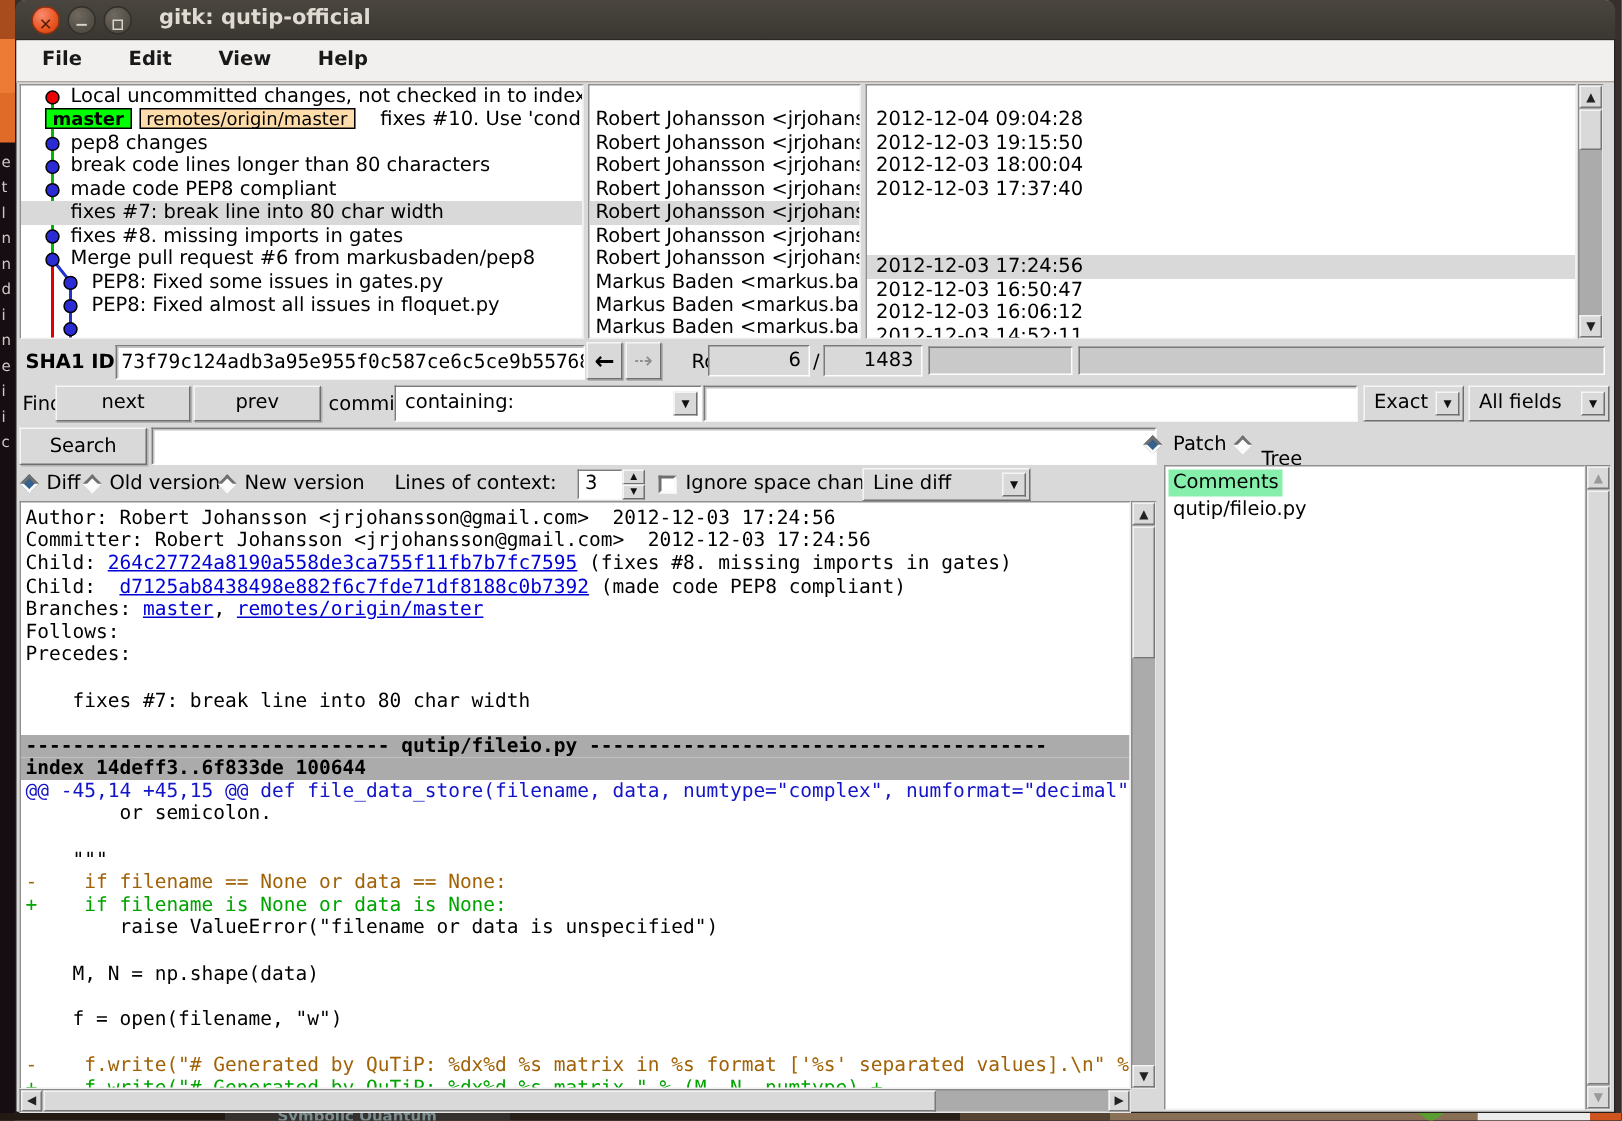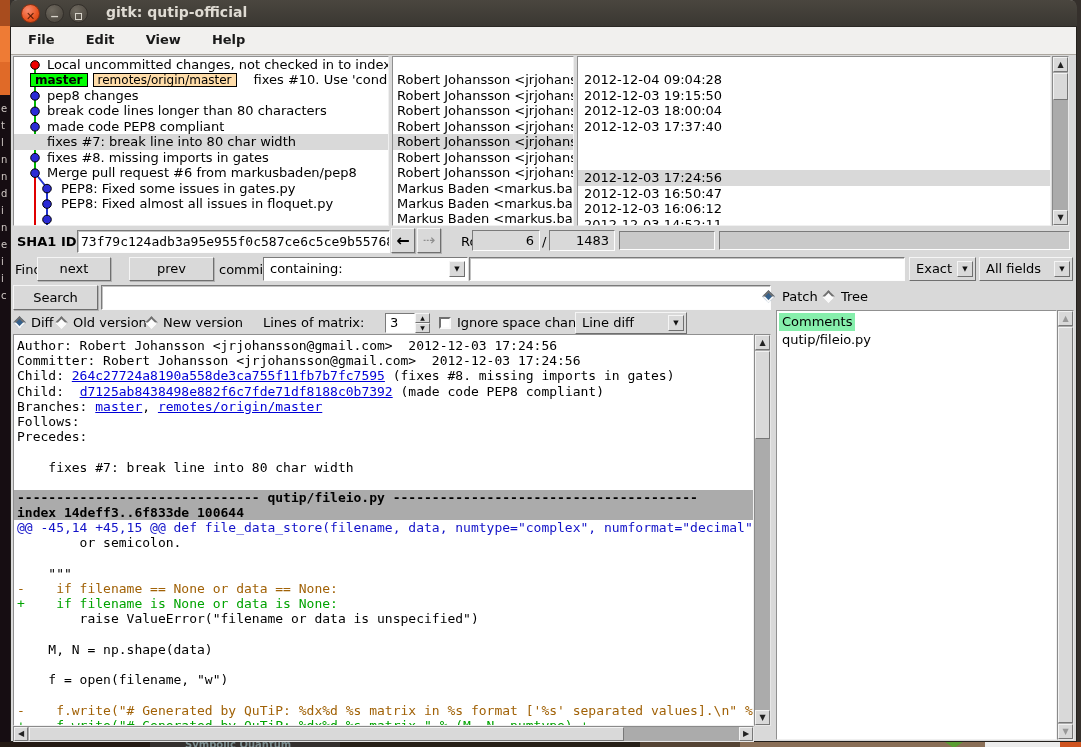--- a/index.html
+++ b/index.html
@@ -202,21 +202,21 @@
     <span class="bar-label" style="left:450px;top:7px;text-align:right;">Row</span>
     <span class="numfield" style="left:461px;top:3px;width:68px;height:21px;">6</span>
     <span class="bar-label" style="left:531px;top:7px;">/</span>
     <span class="numfield" style="left:538px;top:3px;width:66px;height:21px;">1483</span>
     <span class="progress" style="left:608px;top:4px;width:96px;height:19px;"></span>
     <span class="progress" style="left:708px;top:4px;width:351px;height:19px;"></span>
   </div>
 
   <div style="position:absolute;left:0;top:255px;right:0;height:29px;">
     <span class="bar-label" style="left:4px;top:7px;">Find</span>
-    <span class="btn" style="left:26px;top:2px;width:74px;height:24px;line-height:22px;">next</span>
+    <span class="btn" style="left:26px;top:2px;width:90px;height:24px;line-height:22px;">next</span>
     <span class="btn" style="left:118px;top:2px;width:85px;height:24px;line-height:22px;">prev</span>
     <span class="bar-label" style="left:208px;top:7px;">commit</span>
     <span class="combo white" style="left:252px;top:2px;width:205px;height:24px;">
       <span class="ctext">containing:</span>
       <span class="dd">▼</span>
     </span>
     <span class="entry sans" style="left:458px;top:2px;width:436px;height:24px;"></span>
     <span class="combo gray" style="left:898px;top:2px;width:67px;height:24px;">
       <span class="ctext">Exact</span>
       <span class="dd">▼</span>
@@ -232,39 +232,39 @@
     <span class="entry sans" style="left:90px;top:1px;width:670px;height:25px;"></span>
   </div>
 
   <div style="position:absolute;left:0;top:312px;width:762px;height:22px;font-size:13px;">
     <span class="dmd on" style="left:4px;top:6px;"></span>
     <span class="bar-label" style="left:20px;top:3px;">Diff</span>
     <span class="dmd" style="left:46px;top:6px;"></span>
     <span class="bar-label" style="left:62px;top:3px;">Old version</span>
     <span class="dmd" style="left:136px;top:6px;"></span>
     <span class="bar-label" style="left:152px;top:3px;">New version</span>
-    <span class="bar-label" style="left:252px;top:3px;">Lines of matrix:</span>
+    <span class="bar-label" style="left:252px;top:3px;">Lines of context:</span>
     <span class="spin-entry" style="left:374px;top:1px;width:30px;height:20px;">3</span>
     <span class="spin-btns" style="left:404px;top:1px;">
       <span class="spin-b" style="display:block;">▲</span>
       <span class="spin-b" style="display:block;">▼</span>
     </span>
     <span class="cbx" style="left:428px;top:5px;"></span>
     <span class="bar-label" style="left:446px;top:3px;">Ignore space change</span>
     <span class="combo gray" style="left:564px;top:0;width:112px;height:22px;">
       <span class="ctext" style="top:2px;">Line diff</span>
       <span class="dd" style="top:2px;">▼</span>
     </span>
   </div>
 
   <div style="position:absolute;left:0;top:287px;right:0;height:22px;font-size:13px;">
     <span class="dmd on" style="left:753px;top:5px;"></span>
     <span class="bar-label" style="left:771px;top:2px;">Patch</span>
     <span class="dmd" style="left:813px;top:5px;"></span>
-    <span class="bar-label" style="left:830px;top:2px;">Tree</span>
+    <span class="bar-label" style="left:830px;top:12px;">Tree</span>
   </div>
 
   <div id="detail">
     <div class="dl">Author: Robert Johansson &lt;jrjohansson@gmail.com&gt;  2012-12-03 17:24:56</div>
     <div class="dl">Committer: Robert Johansson &lt;jrjohansson@gmail.com&gt;  2012-12-03 17:24:56</div>
     <div class="dl"><span>Child: </span><span class="lnk">264c27724a8190a558de3ca755f11fb7b7fc7595</span><span> (fixes #8. missing imports in gates)</span></div>
     <div class="dl"><span>Child:  </span><span class="lnk">d7125ab8438498e882f6c7fde71df8188c0b7392</span><span> (made code PEP8 compliant)</span></div>
     <div class="dl"><span>Branches: </span><span class="lnk">master</span><span>, </span><span class="lnk">remotes/origin/master</span></div>
     <div class="dl">Follows: </div>
     <div class="dl">Precedes: </div>

